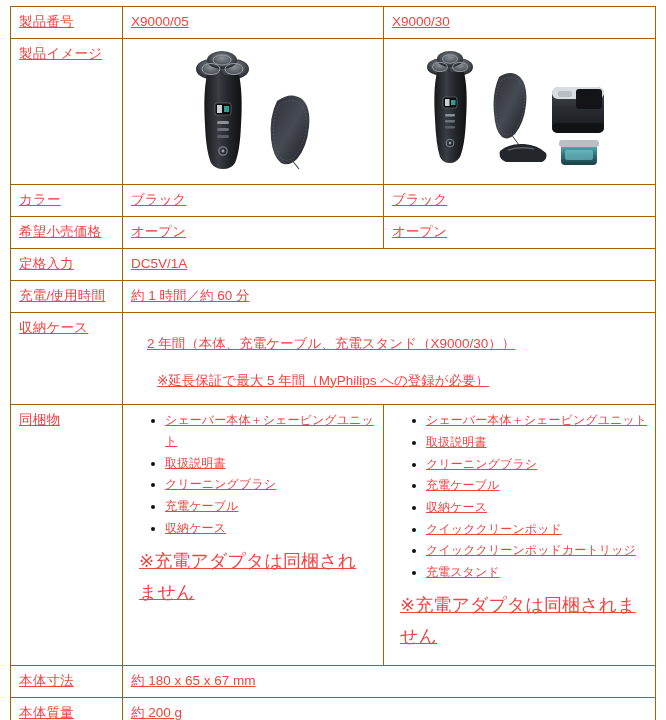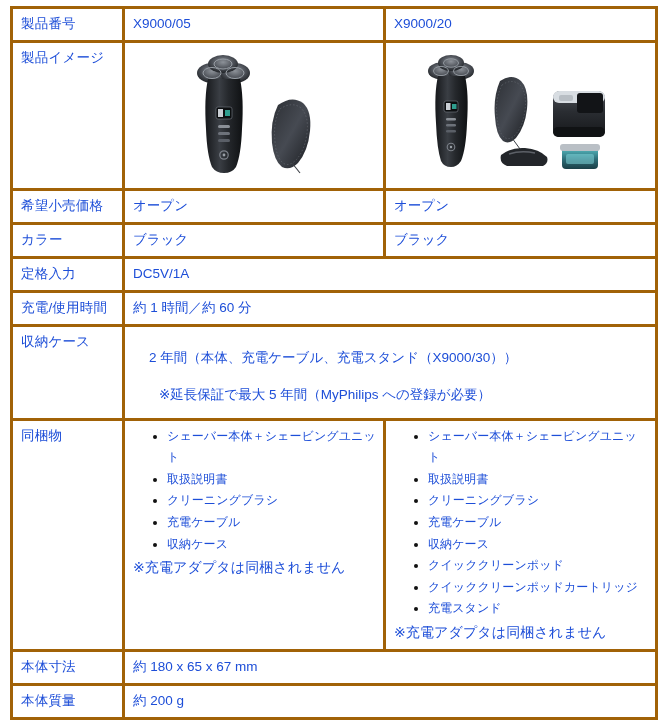--- a/index.html
+++ b/index.html
@@ -21,27 +21,28 @@
   table.spec {
     position: absolute;
     left: 10px;
     top: 6px;
     width: 645px;
     border-collapse: collapse;
     table-layout: fixed;
     background: #ffffff;
   }
   table.spec td {
-    border: 3px solid #a16207;
+    border: 1px solid #a16207;
     vertical-align: top;
     padding: 5px 6px 5px 8px;
     font-size: 13.5px;
     line-height: 1.55;
-    color: #1d4ed8;
+    color: #ef4444;
     font-family: "Liberation Sans", "DejaVu Sans", sans-serif;
+    text-decoration: underline;
   }
   td.label {
     width: 112px;
     font-size: 13.5px;
     letter-spacing: 0.2px;
     white-space: nowrap;
   }
   td.val { padding-left: 10px; }
   td.val-a { width: 261px; }
   td.val-b { width: 272px; }
@@ -80,41 +81,41 @@
     content: "";
     position: absolute;
     left: 0;
     top: 9px;
     width: 4px;
     height: 4px;
     border-radius: 50%;
     background: #111111;
   }
   .note {
-    margin: 0;
+    margin: 8px;
     padding: 0;
-    font-size: 14px;
+    font-size: 18px;
     line-height: 1.72;
     letter-spacing: 0.1px;
   }
   .warranty-line1 { margin: 16px; }
   .warranty-line2 { margin: 2px 0 8px 0; padding-left: 26px; }
   .nowrapval { white-space: nowrap; }
 </style>
 </head>
 <body>
 
 <div id="page">
   <table class="spec">
 
     <tbody>
         <tr>
       <td class="label">製品番号</td>
       <td class="val val-a">X9000/05</td>
-      <td class="val val-b">X9000/20</td>
+      <td class="val val-b">X9000/30</td>
     </tr>
 
     <tr>
       <td class="label">製品イメージ</td>
       <td class="imgcell">
         <div class="imgwrap">
           <svg width="230" height="128" viewBox="0 0 230 128">
             <defs>
               <linearGradient id="bodyA" x1="0" y1="0" x2="1" y2="0">
                 <stop offset="0%" stop-color="#16181b"></stop>
@@ -239,29 +240,29 @@
               <rect x="165" y="96" width="36" height="22" rx="4" fill="url(#cartB)"></rect>
               <rect x="163" y="93" width="40" height="7" rx="3" fill="#b9bfc5"></rect>
               <rect x="169" y="103" width="28" height="10" rx="2" fill="#7fd3d8" opacity="0.55"></rect>
             </g>
           </svg>
         </div>
       </td>
     </tr>
 
     <tr>
+      <td class="label">カラー</td>
+      <td class="val val-a">ブラック</td>
+      <td class="val val-b">ブラック</td>
+    </tr>
+
+    <tr>
       <td class="label">希望小売価格</td>
       <td class="val val-a">オープン</td>
       <td class="val val-b">オープン</td>
-    </tr>
-
-    <tr>
-      <td class="label">カラー</td>
-      <td class="val val-a">ブラック</td>
-      <td class="val val-b">ブラック</td>
     </tr>
 
     <tr>
       <td class="label">定格入力</td>
       <td class="val" colspan="2">DC5V/1A</td>
     </tr>
 
     <tr>
       <td class="label">充電/使用時間</td>
       <td class="val" colspan="2">約 1 時間／約 60 分</td>

